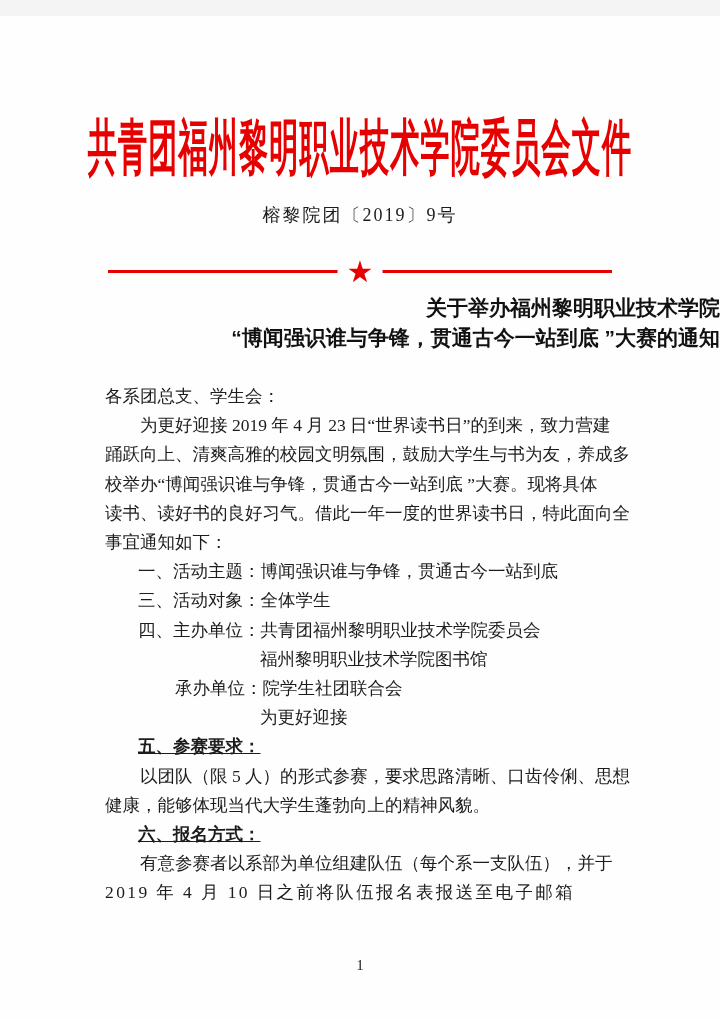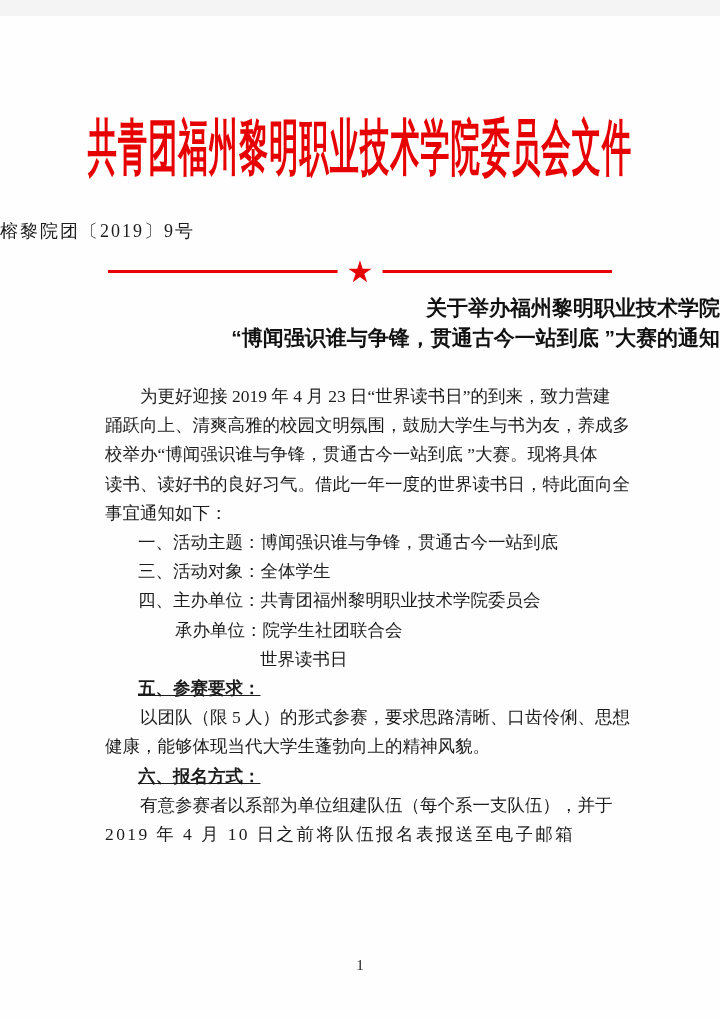--- a/index.html
+++ b/index.html
@@ -25,23 +25,24 @@
     transform: translateX(-50%) scale(0.54, 1.12);
     transform-origin: center top;
     font-size: 54px;
     font-weight: 700;
     color: #e60000;
     white-space: nowrap;
     letter-spacing: 2px;
   }
   .doc-number {
     position: absolute;
-    top: 203px;
+    top: 187px;
     left: 0;
     width: 100%;
+    text-align: center;
     font-size: 18px;
     letter-spacing: 2px;
   }
   .red-rule {
     position: absolute;
     top: 254px;
     left: 108px;
     right: 108px;
     height: 3px;
     background: #e60000;
@@ -106,35 +107,37 @@
   <div class="red-rule">
     <span class="rule-star">★</span>
   </div>
 
   <div class="doc-title">
     <div class="doc-title-line">关于举办福州黎明职业技术学院</div>
     <div class="doc-title-line">“博闻强识谁与争锋，贯通古今一站到底 ”大赛的通知</div>
   </div>
 
   <div class="body-text">
+    <div class="line">各系团总支、学生会：</div>
 
     <div class="line indent">为更好迎接 2019 年 4 月 23 日“世界读书日”的到来，致力营建</div>
     <div class="line">踊跃向上、清爽高雅的校园文明氛围，鼓励大学生与书为友，养成多</div>
     <div class="line">校举办“博闻强识谁与争锋，贯通古今一站到底 ”大赛。现将具体</div>
     <div class="line">读书、读好书的良好习气。借此一年一度的世界读书日，特此面向全</div>
     <div class="line">事宜通知如下：</div>
 
     <div class="line item"><span class="label">一、活动主题：</span><span>博闻强识谁与争锋，贯通古今一站到底</span></div>
     <div class="line item"><span class="label">三、活动对象：</span><span>全体学生</span></div>
     <div class="line item"><span class="label">四、主办单位：</span><span>共青团福州黎明职业技术学院委员会</span></div>
 
+    <div class="line content-col">福州黎明职业技术学院图书馆</div>
 
     <div class="line sub-item"><span class="label">承办单位：</span><span>院学生社团联合会</span></div>
 
-    <div class="line content-col">世界读书日</div>
+    <div class="line content-col">为更好迎接</div>
 
     <div class="line item bold">五、参赛要求：</div>
     <div class="line indent">以团队（限 5 人）的形式参赛，要求思路清晰、口齿伶俐、思想</div>
     <div class="line">健康，能够体现当代大学生蓬勃向上的精神风貌。</div>
 
     <div class="line item bold">六、报名方式：</div>
     <div class="line indent">有意参赛者以系部为单位组建队伍（每个系一支队伍），并于</div>
     <div class="line spread">2019 年 4 月 10 日之前将队伍报名表报送至电子邮箱</div>
   </div>
 

